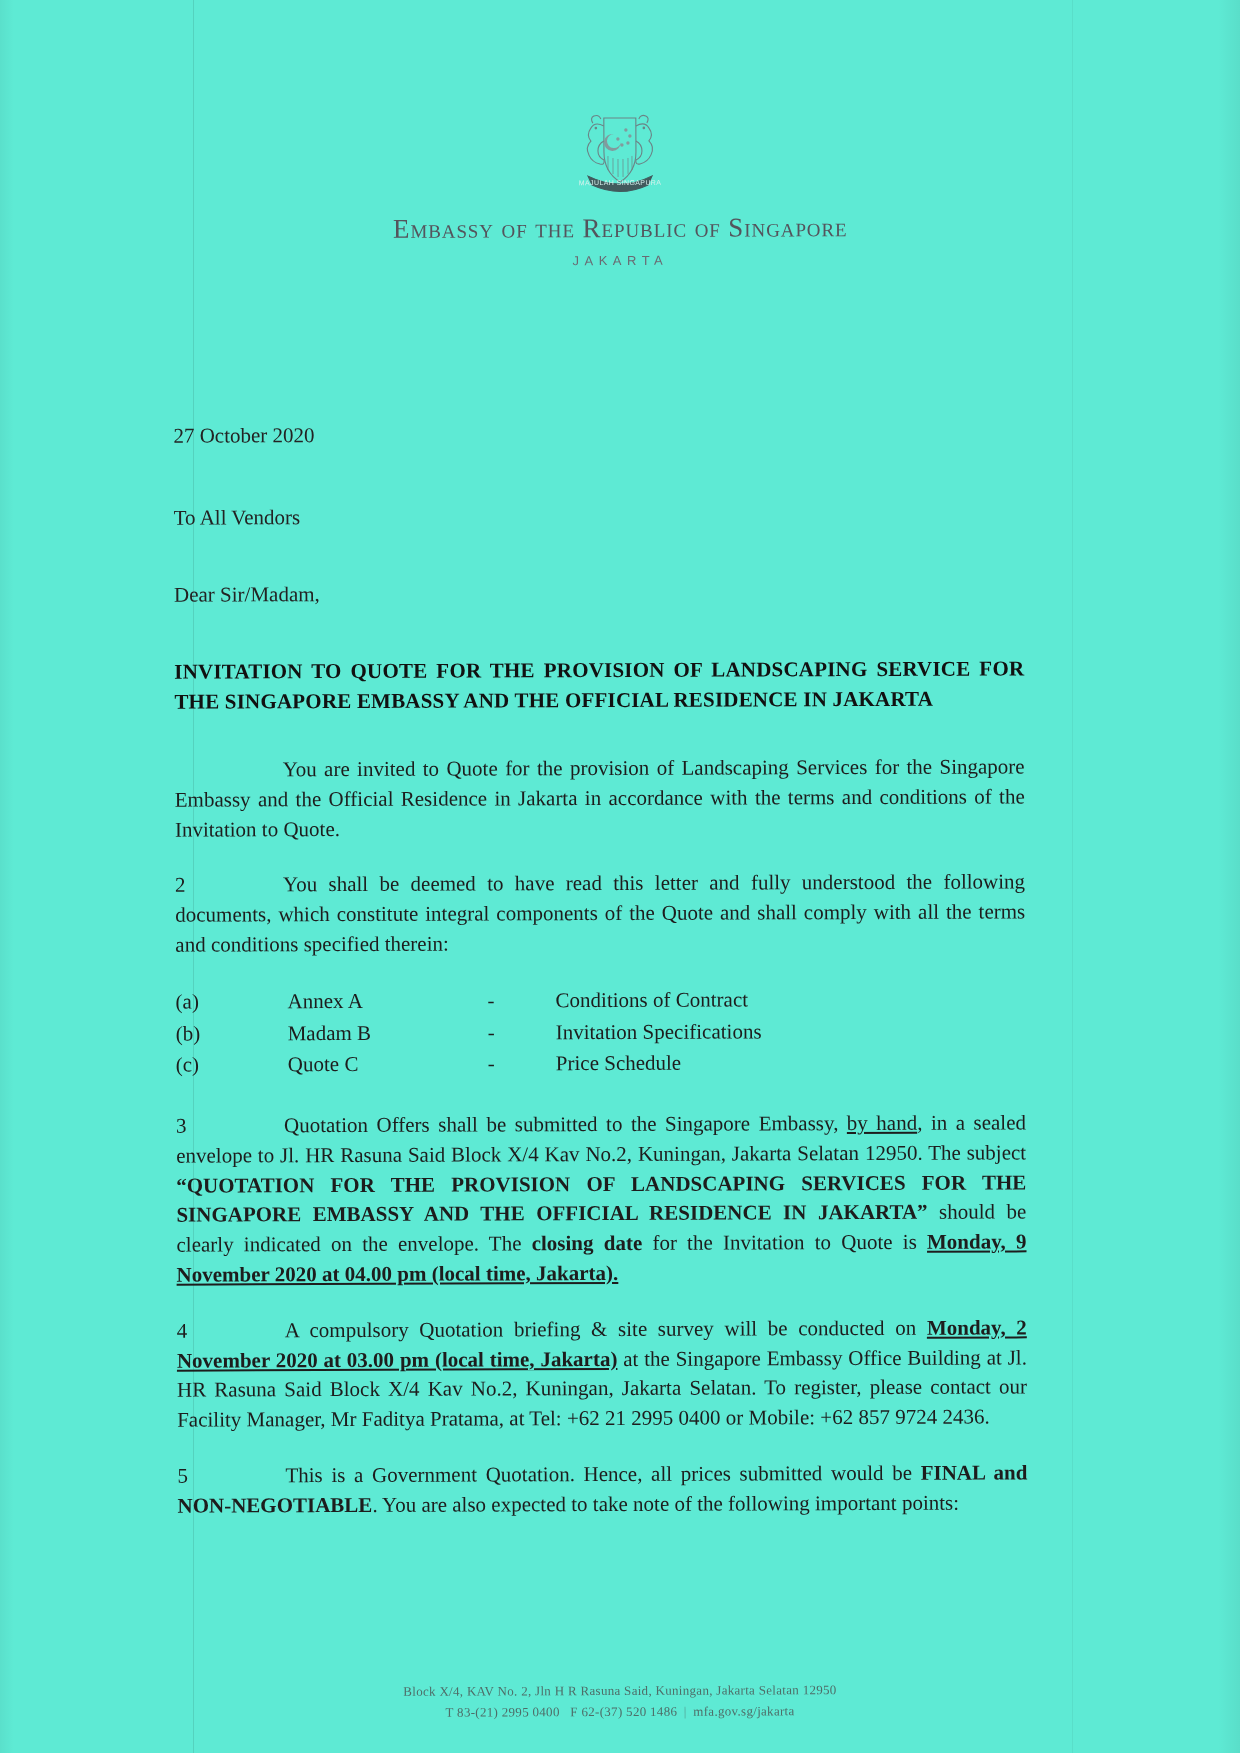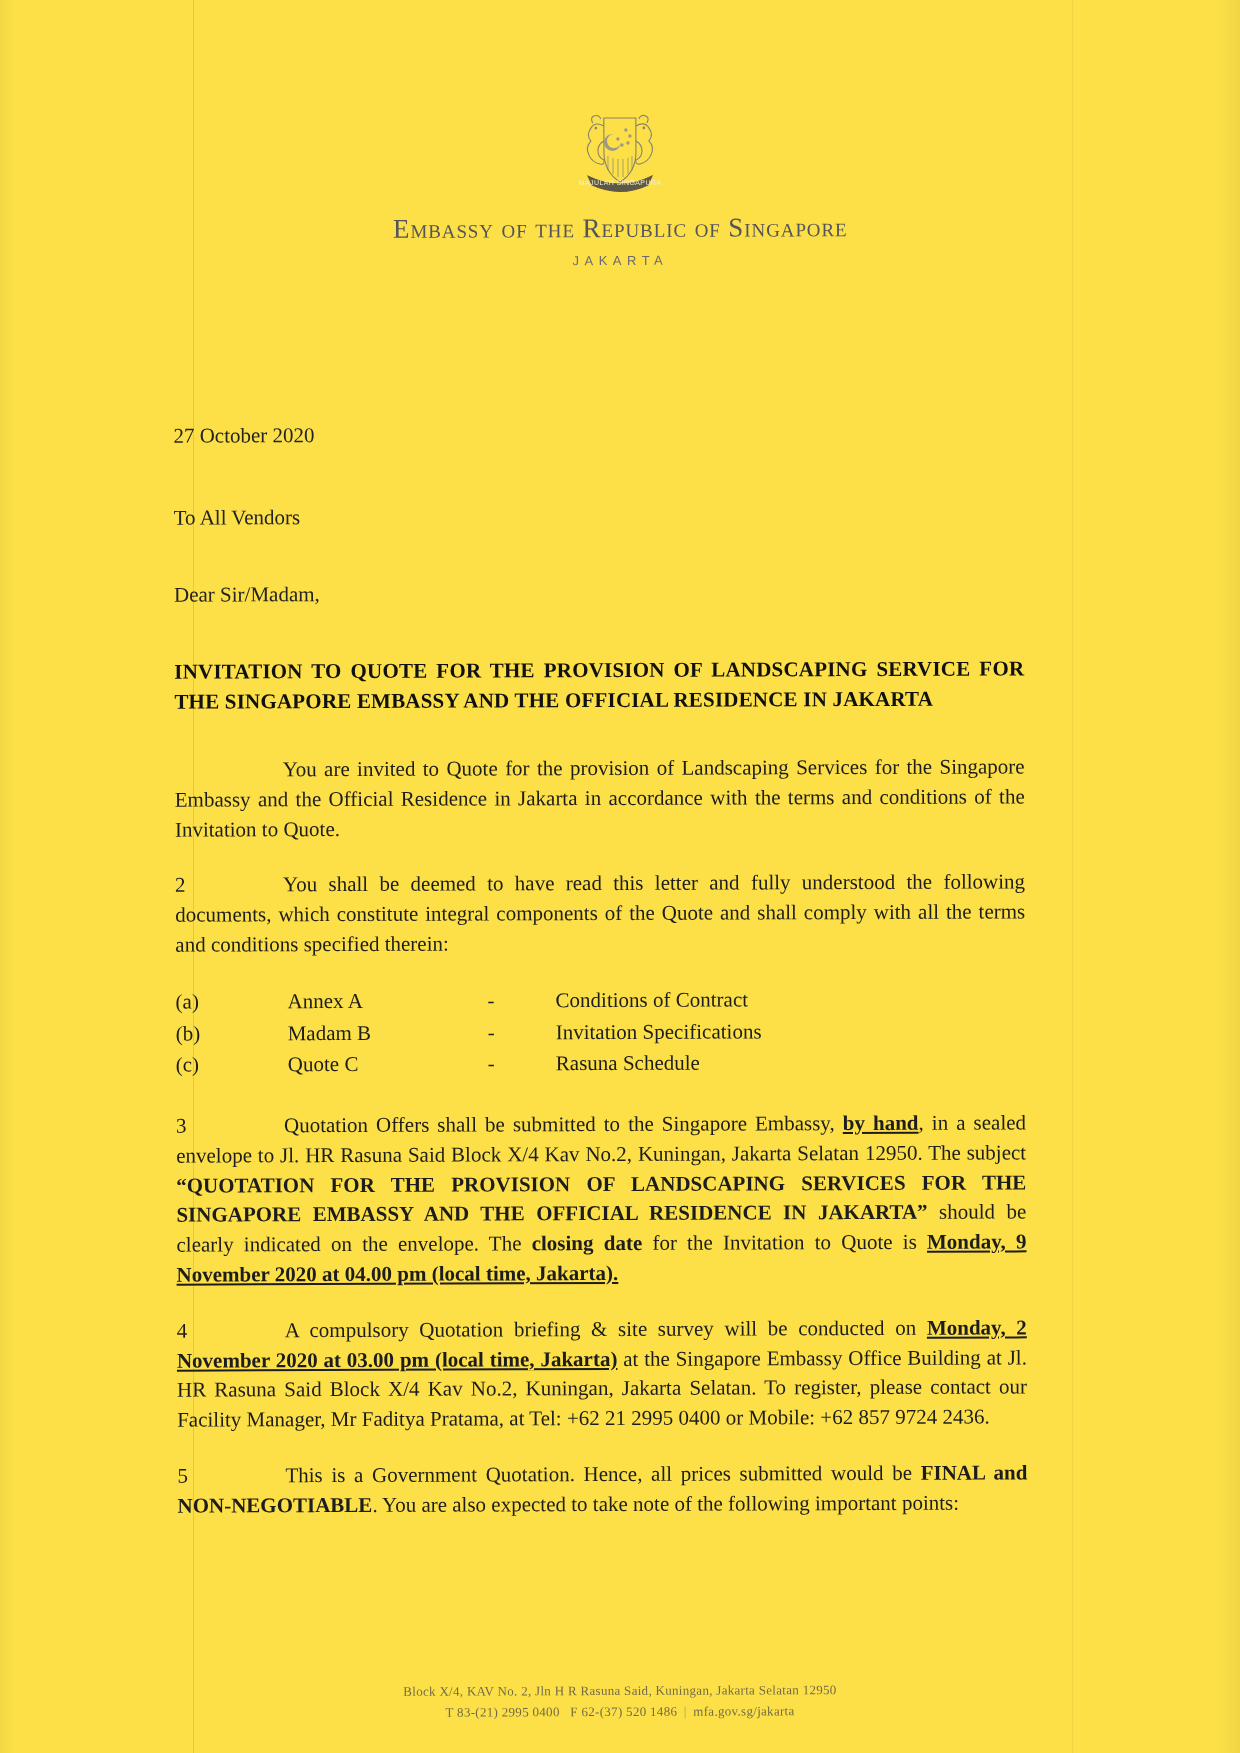--- a/index.html
+++ b/index.html
@@ -14,21 +14,21 @@
     position: relative;
     overflow: hidden;
     font-family: "Liberation Serif", "DejaVu Serif", serif;
     color: #1b1b1b;
   }
 
   
   .page {
     position: absolute;
     inset: 0;
-    background: #fde047;
+    background: #5eead4;
   }
   .scan-line {
     position: absolute;
     top: 0;
     bottom: 0;
     width: 1px;
     background: rgba(0,0,0,0.10);
     pointer-events: none;
   }
   .scan-line.a { left: 193px; }
@@ -133,21 +133,21 @@
   }
   .annex-table td {
     padding: 2px 0;
     vertical-align: top;
     line-height: 1.32;
   }
   .annex-table .c-label { width: 112px; }
   .annex-table .c-annex { width: 200px; }
   .annex-table .c-dash  { width: 68px; }
 
-  u { text-decoration: underline; text-underline-offset: 2px; font-weight: bold; }
+  u { text-decoration: underline; text-underline-offset: 2px; }
   b { font-weight: bold; }
   .bu { font-weight: bold; text-decoration: underline; text-underline-offset: 2px; }
 
   
   .footer {
     position: absolute;
     left: 0;
     bottom: 30px;
     width: 1240px;
     text-align: center;
@@ -246,21 +246,21 @@
         <tr>
           <td class="c-label">(b)</td>
           <td class="c-annex">Madam B</td>
           <td class="c-dash">-</td>
           <td>Invitation Specifications</td>
         </tr>
         <tr>
           <td class="c-label">(c)</td>
           <td class="c-annex">Quote C</td>
           <td class="c-dash">-</td>
-          <td>Rasuna Schedule</td>
+          <td>Price Schedule</td>
         </tr>
       </tbody>
     </table>
 
     <div class="gap-30"></div>
 
     <p class="para">
       <span class="num">3</span><span>Quotation Offers shall be submitted to the Singapore Embassy, </span><u>by hand</u><span>, in a sealed envelope to Jl. HR Rasuna Said Block X/4 Kav No.2, Kuningan, Jakarta Selatan 12950.  The subject </span><b>“QUOTATION FOR THE PROVISION OF LANDSCAPING SERVICES FOR THE SINGAPORE EMBASSY AND THE OFFICIAL RESIDENCE IN JAKARTA”</b><span> should be clearly indicated on the envelope. The </span><b>closing date</b><span> for the Invitation to Quote is </span><span class="bu">Monday, 9 November 2020 at 04.00 pm (local time, Jakarta).</span>
     </p>
 

